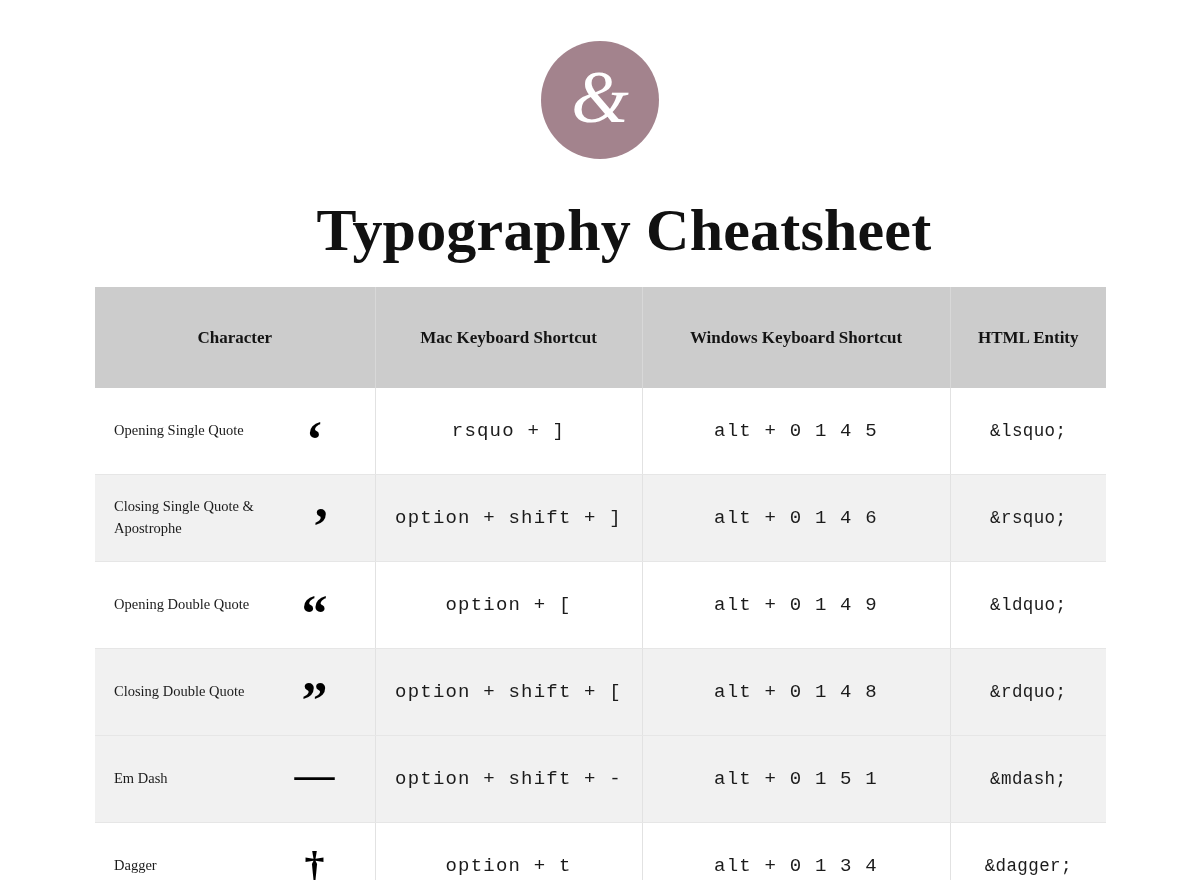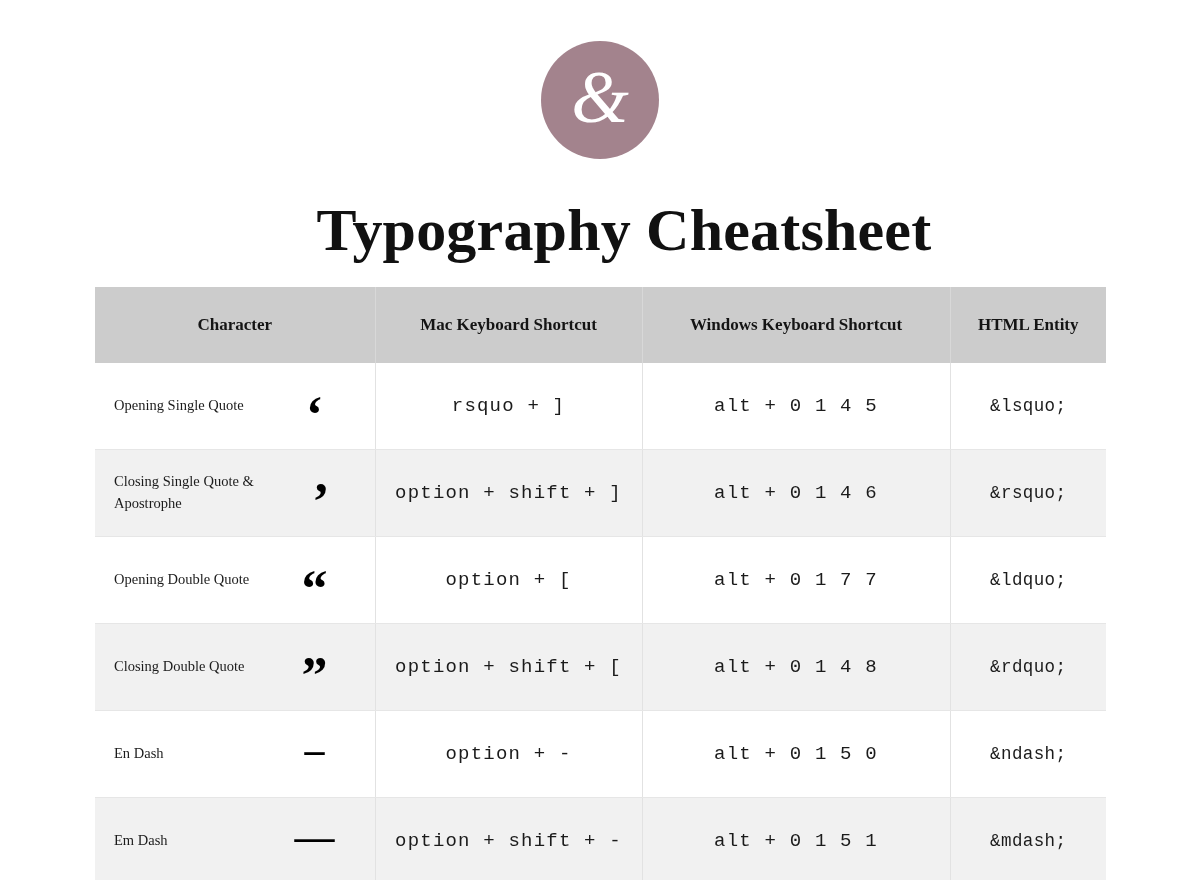--- a/index.html
+++ b/index.html
@@ -78,21 +78,21 @@
   table.cheatsheet col.c-mac     { width: 267px; }
   table.cheatsheet col.c-win     { width: 308px; }
   table.cheatsheet col.c-html    { width: 156px; }
 
   thead th {
     background: #cccccc;
     font-family: "Liberation Serif", serif;
     font-weight: 700;
     font-size: 17px;
     color: #141414;
-    height: 76px;
+    height: 101px;
     vertical-align: middle;
     text-align: center;
     border-right: 1px solid #d8d8d8;
     padding: 0 6px;
   }
   thead th:last-child { border-right: none; }
 
   tbody tr { height: 78.5px; }
   tbody tr.even td { background: #ffffff; }
   tbody tr.odd  td { background: #f1f1f1; }
@@ -205,45 +205,34 @@
             <td class="entity-cell">&amp;rsquo;</td>
           </tr>
           <tr class="even">
             <td>
               <div class="char-cell-inner">
                 <div class="char-label">Opening Double Quote</div>
                 <div class="char-sample dquote">“</div>
               </div>
             </td>
             <td class="mono-cell">option + [</td>
-            <td class="mono-cell">alt + 0 1 7 7</td>
+            <td class="mono-cell">alt + 0 1 4 9</td>
             <td class="entity-cell">&amp;ldquo;</td>
           </tr>
           <tr class="odd">
             <td>
               <div class="char-cell-inner">
                 <div class="char-label">Closing Double Quote</div>
                 <div class="char-sample dquote">”</div>
               </div>
             </td>
             <td class="mono-cell">option + shift + [</td>
             <td class="mono-cell">alt + 0 1 4 8</td>
             <td class="entity-cell">&amp;rdquo;</td>
           </tr>
-          <tr class="even">
-            <td>
-              <div class="char-cell-inner">
-                <div class="char-label">En Dash</div>
-                <div class="char-sample dash">–</div>
-              </div>
-            </td>
-            <td class="mono-cell">option + -</td>
-            <td class="mono-cell">alt + 0 1 5 0</td>
-            <td class="entity-cell">&amp;ndash;</td>
-          </tr>
           <tr class="odd">
             <td>
               <div class="char-cell-inner">
                 <div class="char-label">Em Dash</div>
                 <div class="char-sample dash">—</div>
               </div>
             </td>
             <td class="mono-cell">option + shift + -</td>
             <td class="mono-cell">alt + 0 1 5 1</td>
             <td class="entity-cell">&amp;mdash;</td>

